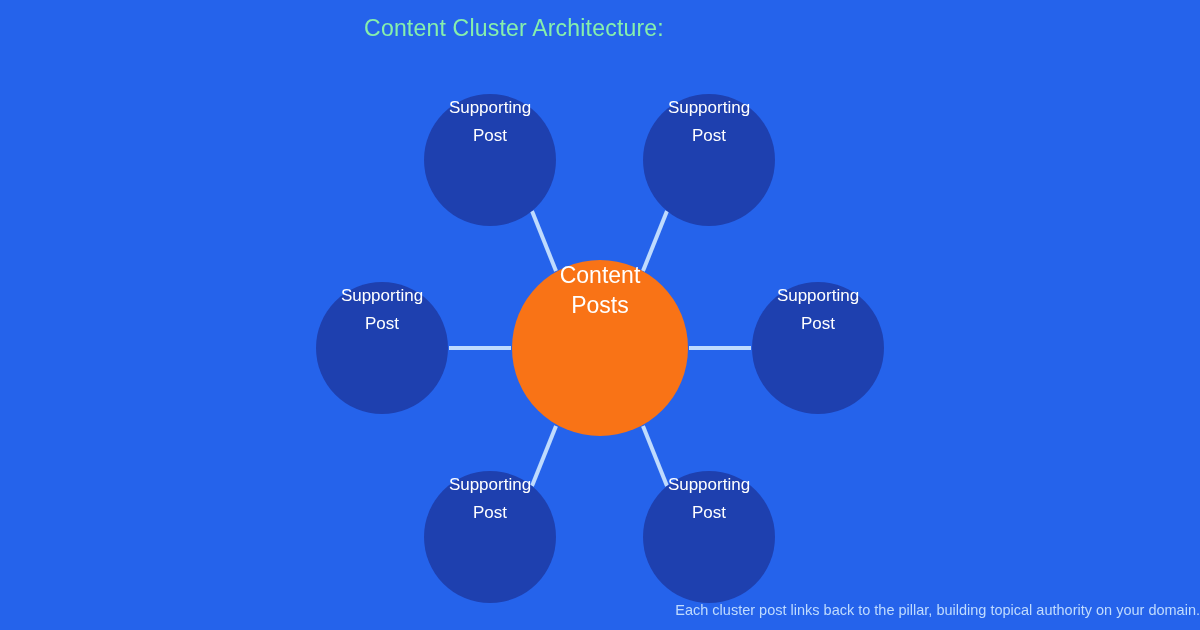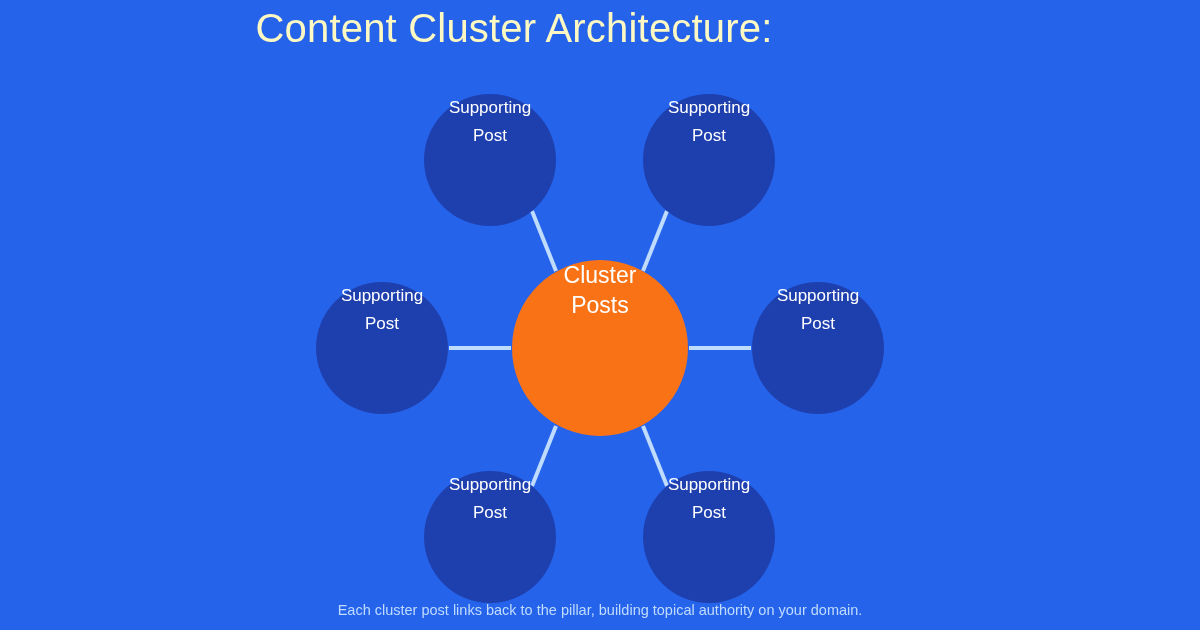--- a/index.html
+++ b/index.html
@@ -20,22 +20,22 @@
     background: #2563eb;
   }
 
   
   #title-block {
     position: absolute;
     left: 0;
     top: 10px;
     width: 1028px;
     text-align: center;
-    color: #fef9c3;
-    font-size: 40px;
+    color: #86efac;
+    font-size: 23px;
     line-height: 37px;
     font-weight: 400;
     letter-spacing: 0.2px;
   }
   #title-block .tline {
     display: block;
     white-space: nowrap;
   }
 
   
@@ -89,21 +89,21 @@
   .spoke-r  { left: 752px; top: 282px; }
   .spoke-bl { left: 424px; top: 471px; }
   .spoke-br { left: 643px; top: 471px; }
 
   
   #caption {
     position: absolute;
     left: 0;
     top: 600px;
     width: 1200px;
-    text-align: center;
+    text-align: right;
     color: #bfdbfe;
     font-size: 14.5px;
     line-height: 20px;
   }
 </style>
 </head>
 <body>
 
 <div id="canvas" style="background: rgb(37, 99, 235);">
 
@@ -157,20 +157,20 @@
 
   <div class="node spoke spoke-br" style="left: 643px; top: 471px; width: 132px; height: 132px; background: rgb(30, 64, 175);">
     <span class="node-label">
       <span>Supporting</span><br>
       <span>Post</span>
     </span>
   </div>
 
   <div class="node hub" style="left: 512px; top: 260px; width: 176px; height: 176px; background: rgb(249, 115, 22);">
     <span class="node-label">
-      <span>Cluster</span><br>
+      <span>Content</span><br>
       <span>Posts</span>
     </span>
   </div>
 
   <div id="caption">Each cluster post links back to the pillar, building topical authority on your domain.</div>
 
 </div>
 
 </body></html>

